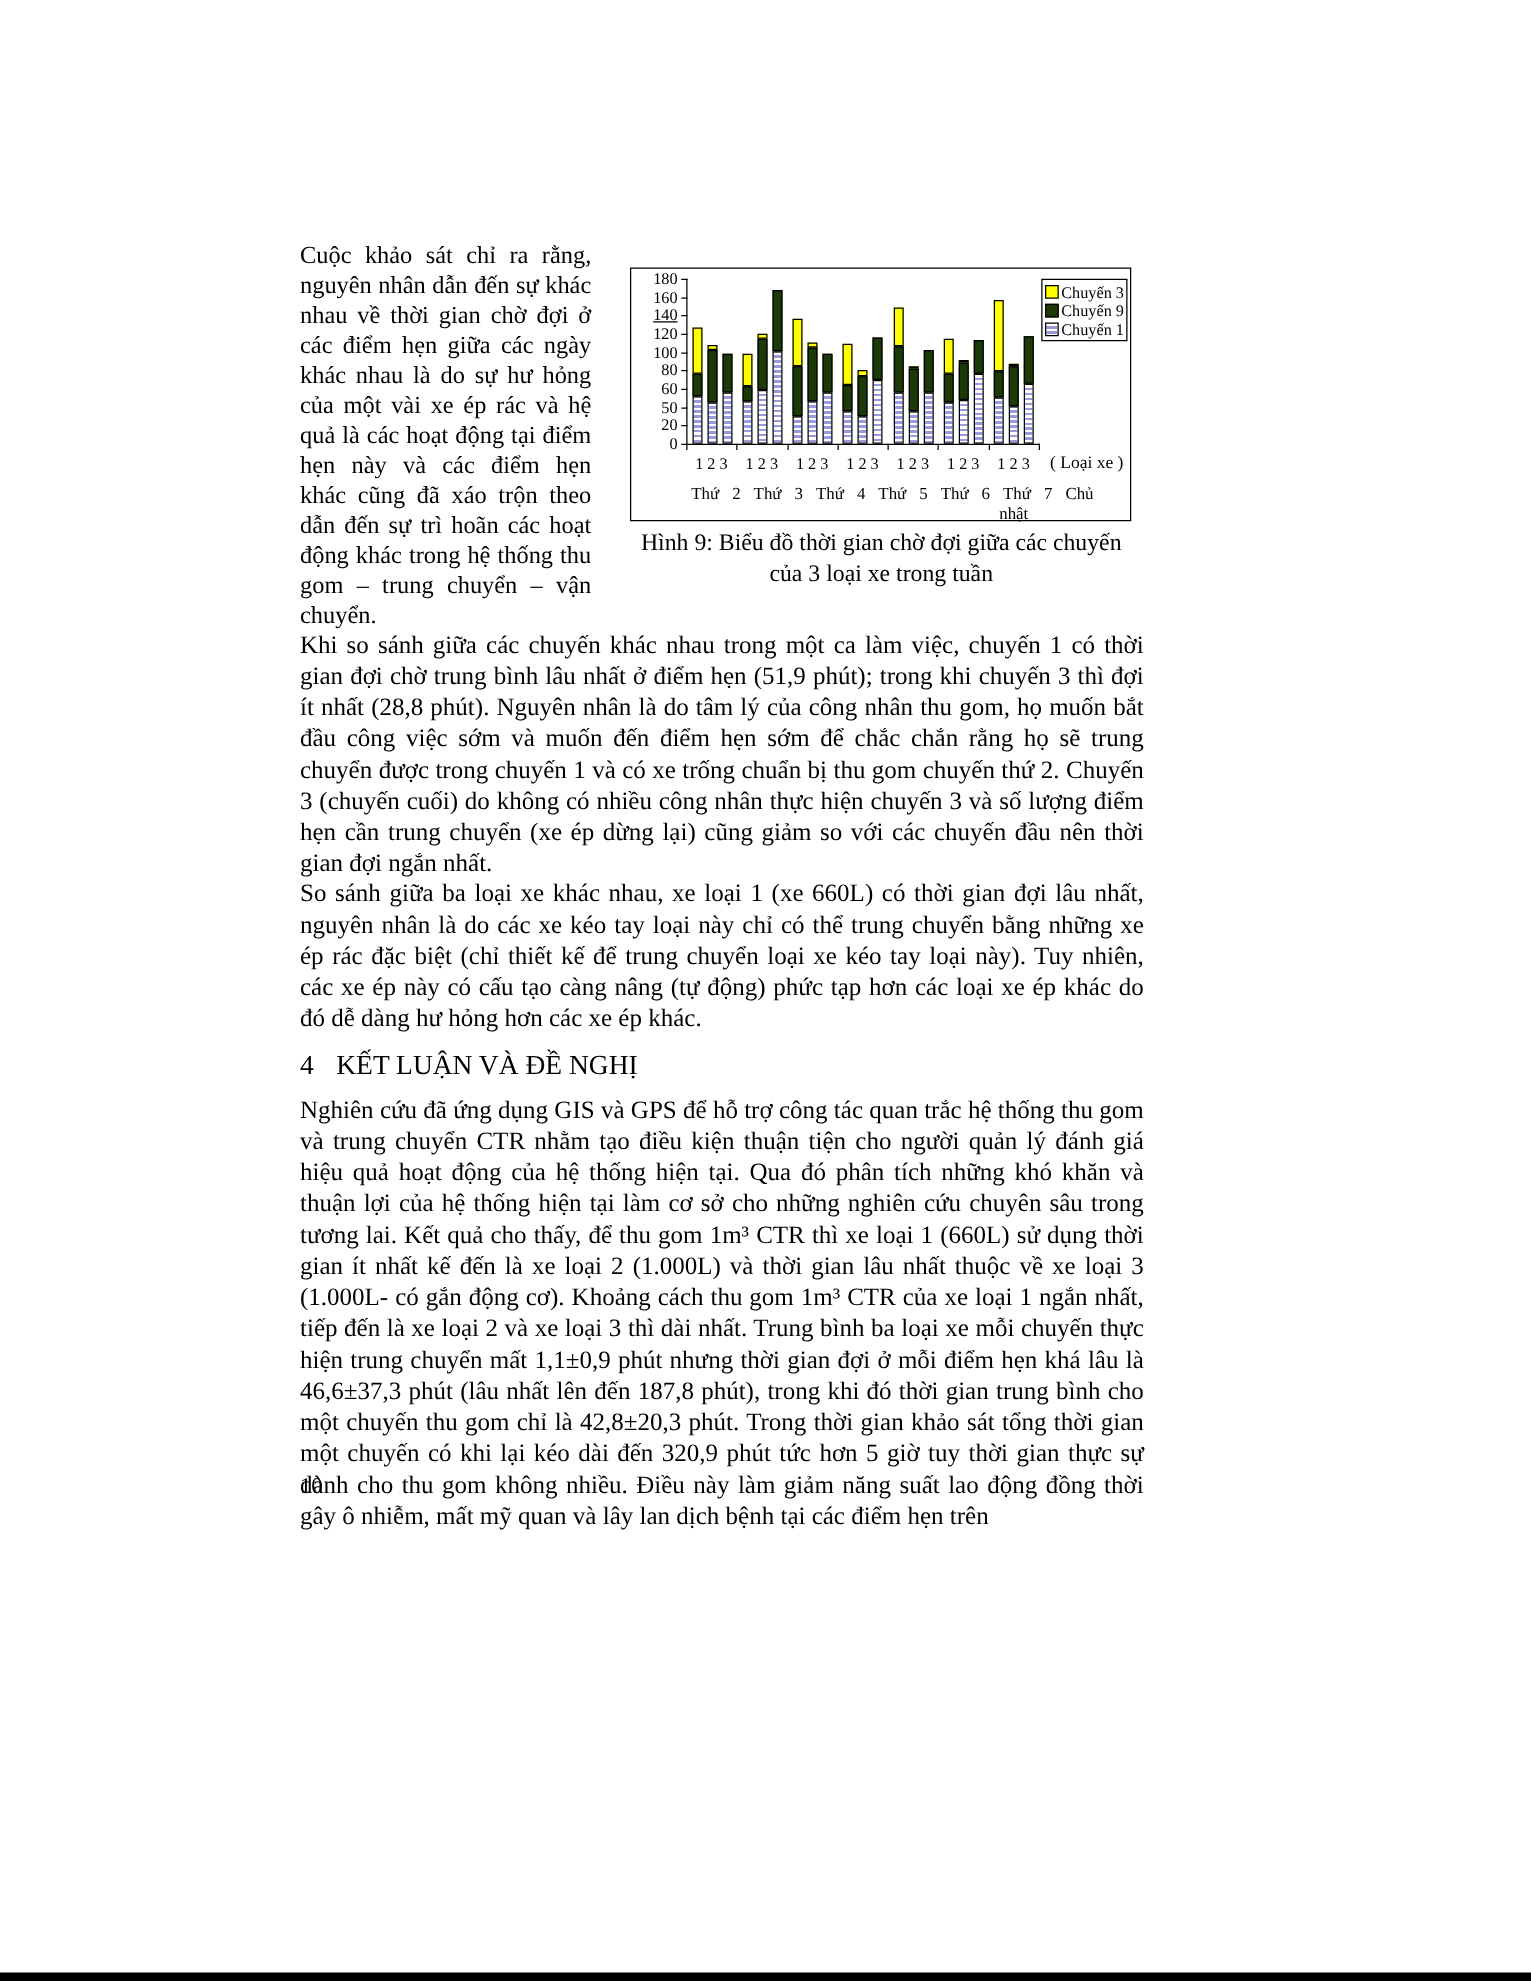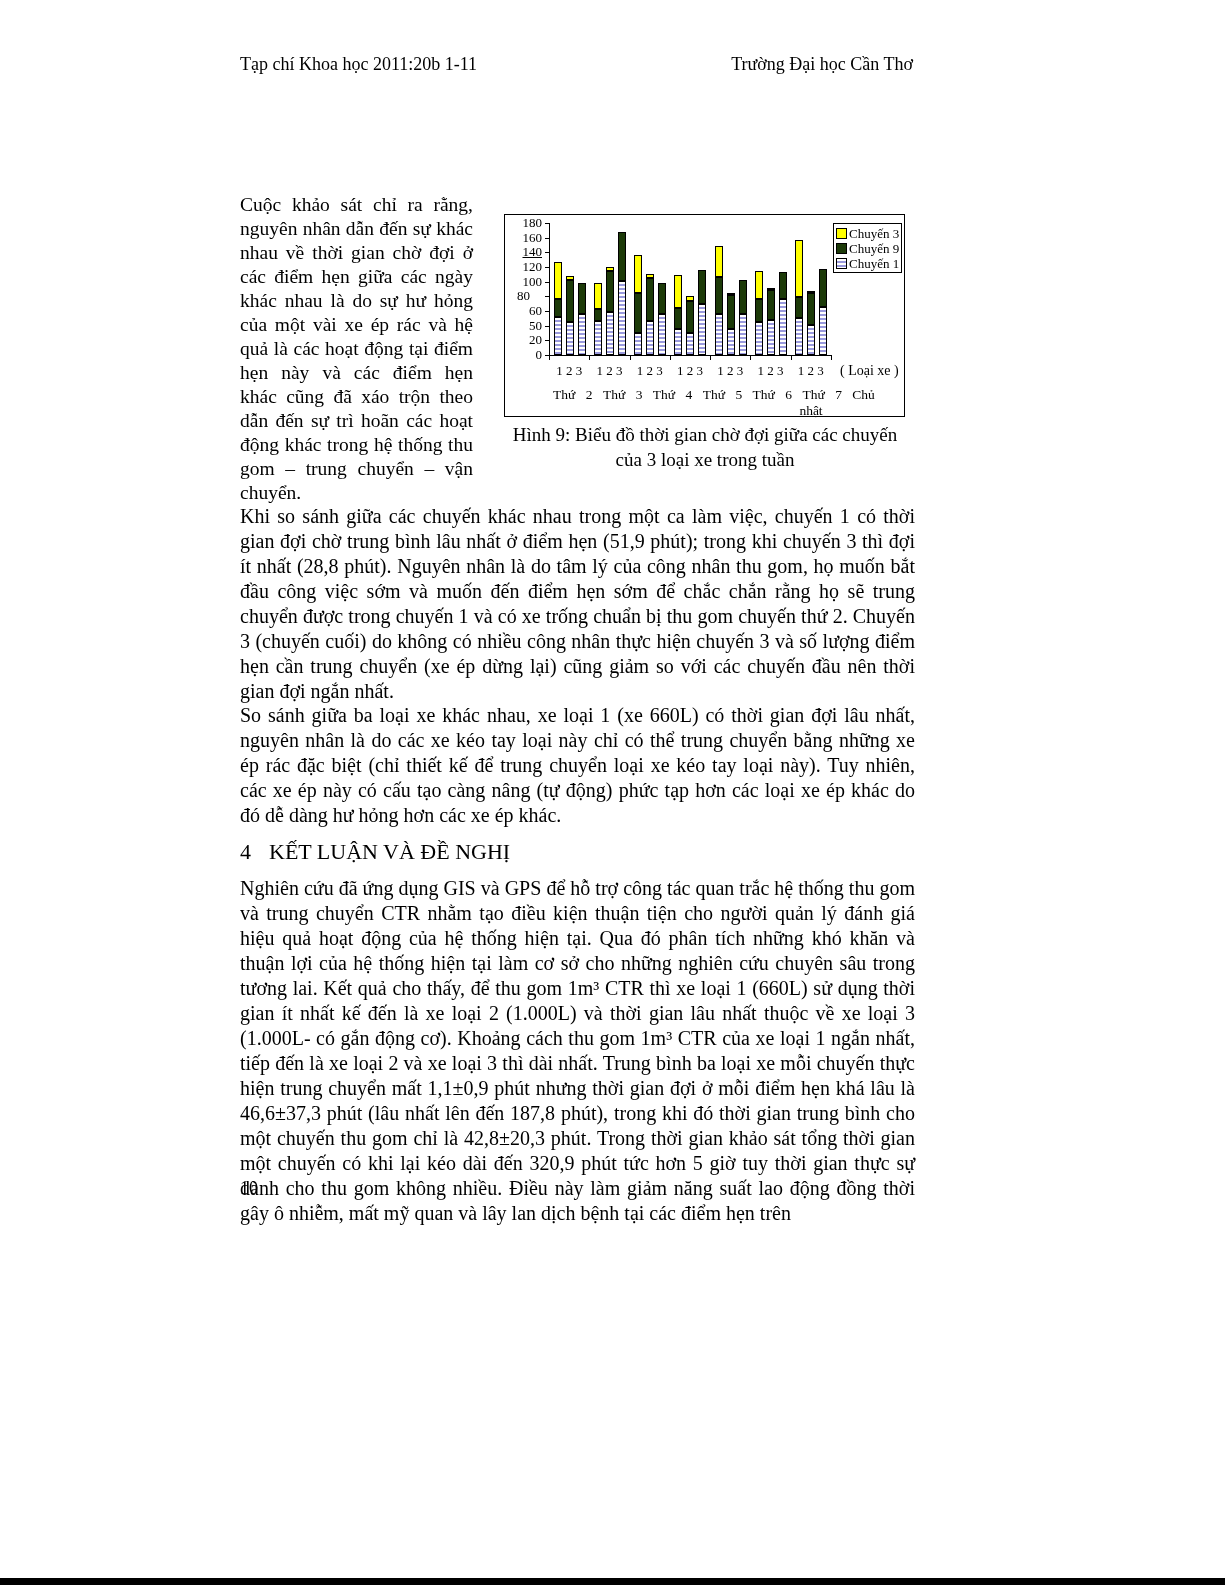--- a/index.html
+++ b/index.html
@@ -67,24 +67,20 @@
     position:absolute;left:470px;top:422px;width:470px;
     text-align:center;font-size:19px;line-height:25px;
   }
   .fig-caption div{white-space:nowrap;}
 </style>
 </head>
 <body>
 
 <div id="page">
 
-  <div class="header">
-    <span>Tạp chí Khoa học 2011:20b 1-11</span>
-    <span>Trường Đại học Cần Thơ</span>
-  </div>
 
 
   <div class="para para-leftcol">Cuộc khảo sát chỉ ra rằng, nguyên nhân dẫn đến sự khác nhau về thời gian chờ đợi ở các điểm hẹn giữa các ngày khác nhau là do sự hư hỏng của một vài xe ép rác và hệ quả là các hoạt động tại điểm hẹn này và các điểm hẹn khác cũng đã xáo trộn theo dẫn đến sự trì hoãn các hoạt động khác trong hệ thống thu gom – trung chuyển – vận chuyển.</div>
 
   <div id="chart-box">
     <div id="plot-area">
         <div class="bar-group" style="left: 3.5px;">
           <div class="bar">
             <div class="seg" style="height: 38px; background: repeating-linear-gradient(rgb(255, 255, 255) 0px, rgb(255, 255, 255) 2px, rgb(153, 153, 221) 2px, rgb(153, 153, 221) 4px);"></div>
             <div class="seg" style="height: 18px; background: rgb(28, 58, 8);"></div>
@@ -212,21 +208,21 @@
         </div>
       </div>
   <div class="ytick-label" style="top: 132px;">0</div>
       <div class="ytick-mark" style="top: 140px;"></div>
       <div class="ytick-label" style="top: 117.333px;">20</div>
       <div class="ytick-mark" style="top: 125.333px;"></div>
       <div class="ytick-label" style="top: 102.667px;">50</div>
       <div class="ytick-mark" style="top: 110.667px;"></div>
       <div class="ytick-label" style="top: 88px;">60</div>
       <div class="ytick-mark" style="top: 96px;"></div>
-      <div class="ytick-label" style="top: 73.3333px; text-align: center;">80</div>
+      <div class="ytick-label" style="top: 73.3333px;">80</div>
       <div class="ytick-mark" style="top: 81.3333px;"></div>
       <div class="ytick-label" style="top: 58.6667px;">100</div>
       <div class="ytick-mark" style="top: 66.6667px;"></div>
       <div class="ytick-label" style="top: 44px;">120</div>
       <div class="ytick-mark" style="top: 52px;"></div>
       <div class="ytick-label" style="top: 29.3333px; text-decoration: underline;">140</div>
       <div class="ytick-mark" style="top: 37.3333px;"></div>
       <div class="ytick-label" style="top: 14.6667px;">160</div>
       <div class="ytick-mark" style="top: 22.6667px;"></div>
       <div class="ytick-label" style="top: 0px;">180</div>

